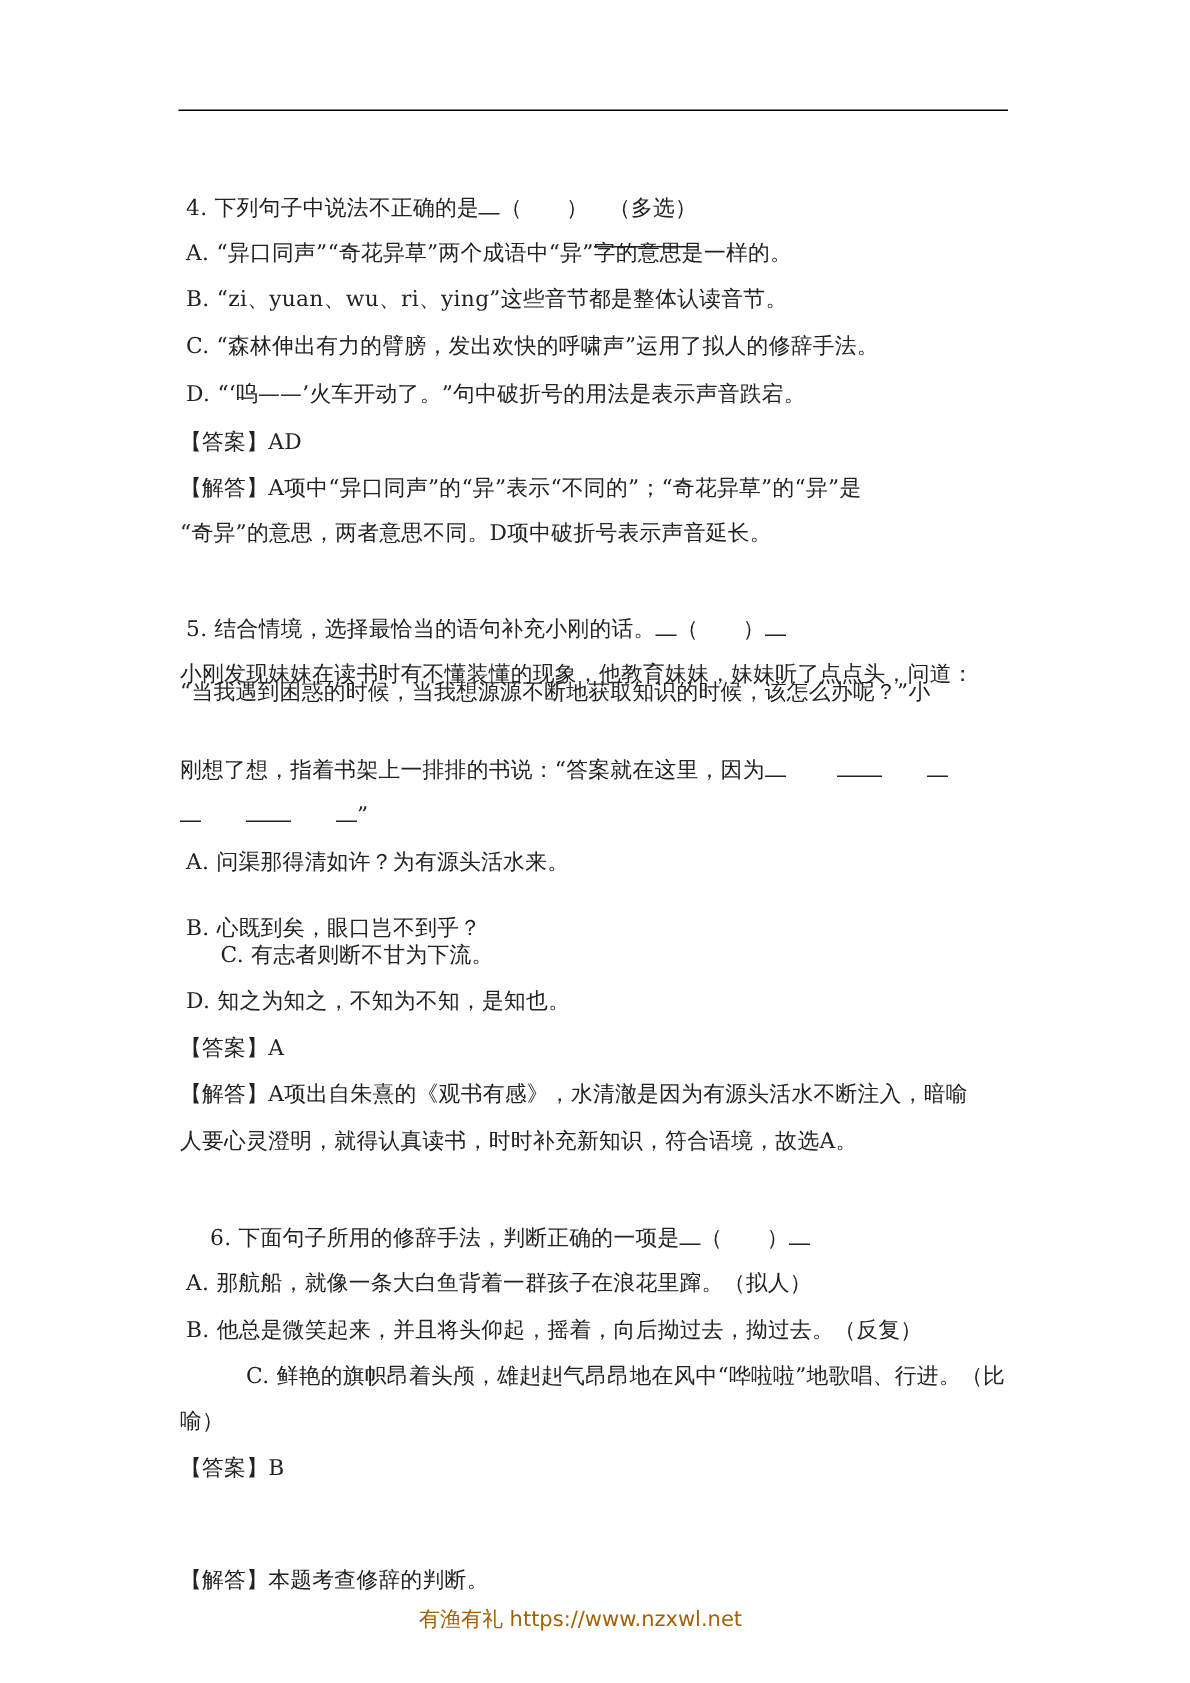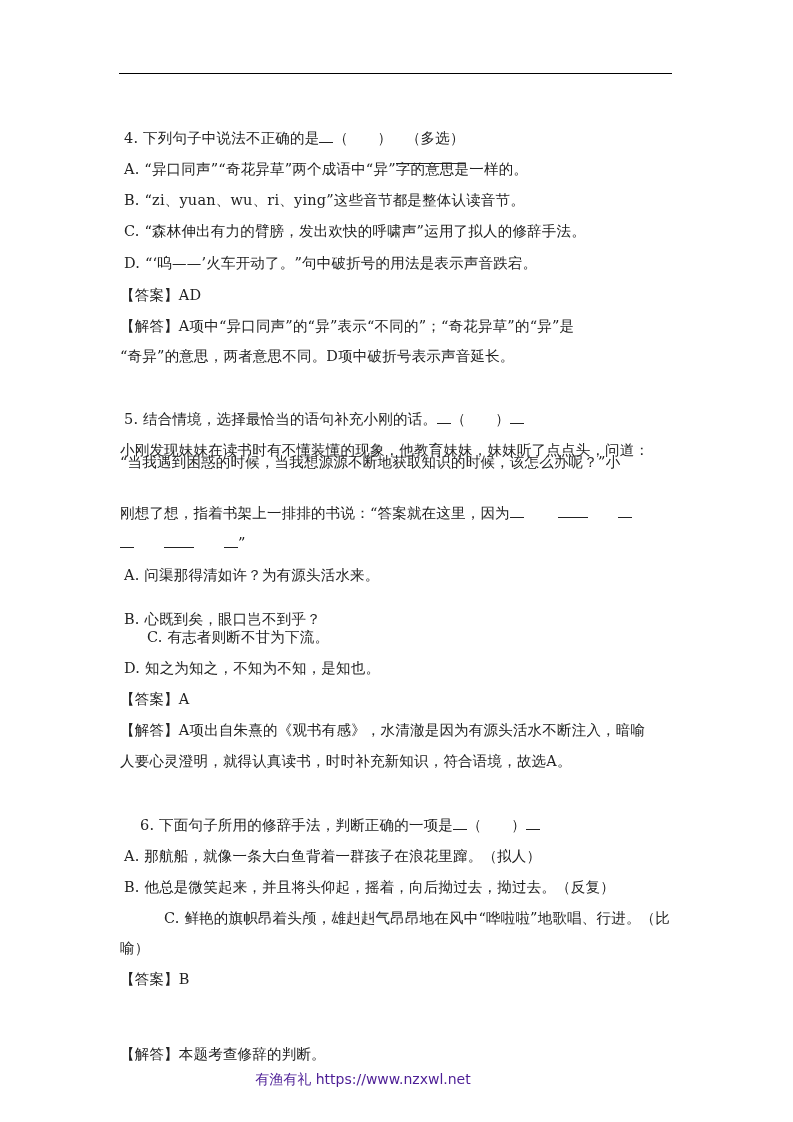--- a/index.html
+++ b/index.html
@@ -48,21 +48,22 @@
       padding-bottom: 17px;
     }
     .footer {
       position: absolute;
       left: 0;
       width: 726px;
       top: 1071px;
       text-align: center;
       font-family: "DejaVu Sans", "Liberation Sans", sans-serif;
       font-size: 14px;
-      color: #4c1d95;
+      color: #a16207;
+      padding-left: 24px;
     }
   </style>
 </head>
 <body>
 
 <div class="header-rule"></div>
 
 <div class="line indent" style="top:128px;">
   <span>4. 下列句子中说法不正确的是</span><span class="blank short"></span><span>（　　）</span><span class="gap" style="width:4px"></span><span class="u">&nbsp;&nbsp;<span>（多选）</span></span>
 </div>

